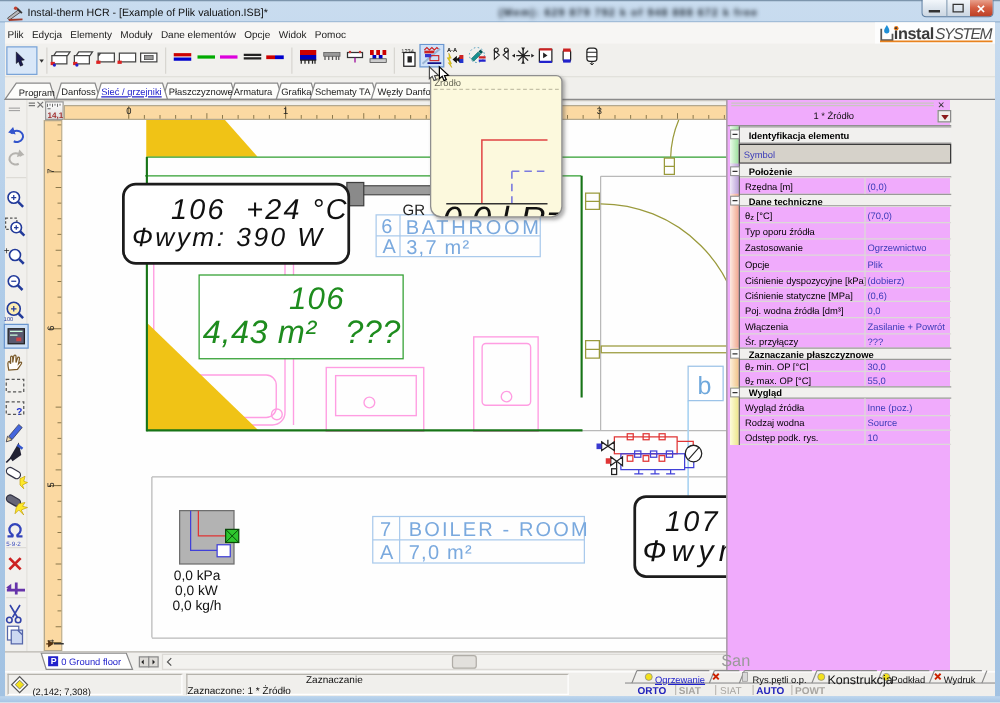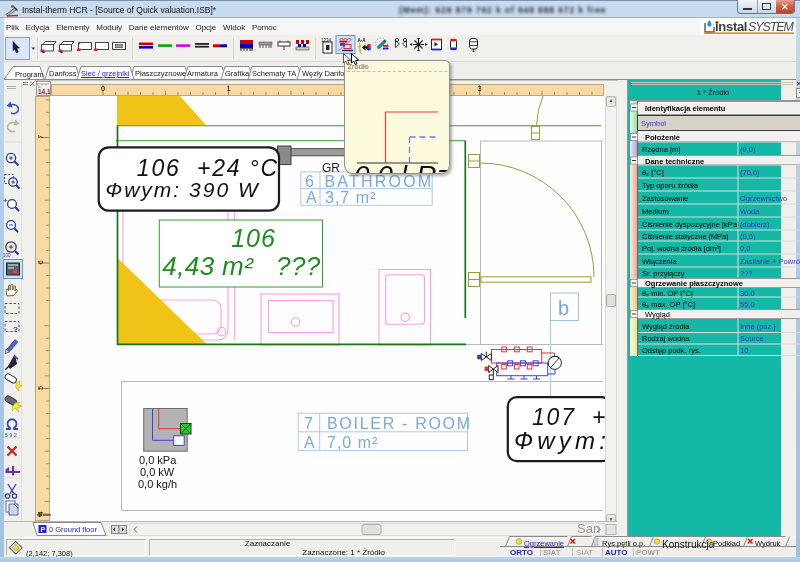--- a/index.html
+++ b/index.html
@@ -13,21 +13,21 @@
 <div class="abs" style="left:0;top:0;width:800px;height:1px;background:#7d95ac"></div>
 <div class="abs" style="left:0;top:16.5px;width:800px;height:1.5px;background:#97b4d1"></div>
 <div class="abs" id="appbg" style="left:4px;top:18px;width:792px;height:539px;background:#f1f0ed"></div>
 
 <svg class="abs" style="left:5px;top:3px" width="15" height="14" viewBox="0 0 15 14">
  <path d="M1,11.5 L9.5,5 L11,7 L2.5,13 Z" fill="#b8b8bc" stroke="#555" stroke-width="0.8"></path>
  <path d="M2,13 L13,12.5" stroke="#a03a2a" stroke-width="1.6"></path>
  <path d="M8.5,3.5 L12.5,7.5" stroke="#333" stroke-width="1.4"></path>
  <circle cx="7.5" cy="3.5" r="1.4" fill="#c04030"></circle>
 </svg>
-<div class="tx" style="left:22px;top:5px;font-size:8.5px;color:#111">Instal-therm HCR - [Source of Quick valuation.ISB]*</div>
+<div class="tx" style="left:22px;top:5px;font-size:8.5px;color:#111">Instal-therm HCR - [Example of Plik valuation.ISB]*</div>
 <div class="tx" style="left:399px;top:5px;font-size:8.5px;color:#1c2631;filter:blur(1.5px);letter-spacing:.9px;font-weight:bold">(Mem): 629 879 792 k of 948 888 672 k free</div>
 
 <div class="abs" style="left:737px;top:0;width:58px;height:14px;border:1px solid #5a7a9c;border-top:0;border-radius:0 0 4px 4px;background:linear-gradient(#f3f7fb,#dfe7ef 45%,#ccd7e2);overflow:hidden">
  <div class="abs" style="left:19px;top:0;width:1px;height:14px;background:#8fa5ba"></div>
  <div class="abs" style="left:38px;top:0;width:20px;height:14px;background:linear-gradient(#e8a08c,#d55f43 45%,#b83a20)"></div>
  <div class="abs" style="left:5px;top:8px;width:9px;height:2px;background:#333"></div>
  <div class="abs" style="left:24px;top:3px;width:9px;height:7px;border:1.5px solid #333"></div>
  <div class="tx" style="left:43px;top:2px;color:#fff;font-size:9px;font-weight:bold">✕</div>
 </div>
 
@@ -501,21 +501,21 @@
       <rect x="119" y="3.5" width="7.5" height="8"></rect>
     </g>
  <path d="M115,5.5 v4 l-2,-2 z M122,5.5 v4 l2,-2 z" fill="#222"></path>
  <rect x="130" y="1.5" width="475" height="12" fill="#f3f2ef" stroke="#dcdad6"></rect>
  <path d="M137,4.5 l-3,3 l3,3" stroke="#555" fill="none"></path>
  <path d="M597,4.5 l3,3 l-3,3" stroke="#555" fill="none"></path>
  <rect x="362" y="2.5" width="19" height="10" fill="#e2e0dc" stroke="#b0ada7" rx="2"></rect>
  <rect x="606" y="2.5" width="10" height="10" fill="#e6e4e0" stroke="#b9b6b0"></rect>
 </svg>
 
-<div class="abs" style="left:627px;top:80px;width:154px;height:457px;background:#14b8a6;border-left:1px solid #989692" id="panel">
+<div class="abs" style="left:581px;top:80px;width:179px;height:457px;background:#f0abfc;border-left:1px solid #989692" id="panel">
  <div class="abs" style="left:3px;top:2px;width:162px;height:1px;background:#c9c6c0"></div>
  <div class="abs" style="left:3px;top:4px;width:162px;height:1px;background:#c9c6c0"></div>
  <div class="tx" style="left:168px;top:0px;font-size:7px;color:#333">✕</div>
  <div class="tx" style="left:0;top:8px;width:170px;text-align:center;color:#111">1 * Źródło</div>
  <div class="abs" style="left:168px;top:8px;width:11px;height:10px;background:#f0efec;border:1px solid #8a8a8a"></div>
  <div class="abs" style="left:170.5px;top:12px;width:0;height:0;border:3px solid transparent;border-top:4px solid #8b1a1a"></div>
  <div class="abs" style="left:0px;top:19.5px;width:179px;height:1px;background:#909090"></div>
 
  <div class="abs" style="left:2px;top:20.5px;width:7px;height:30px;background:linear-gradient(90deg,#eafbea,#9be09b)"></div>
  <div class="abs" style="left:2px;top:50.5px;width:7px;height:24.5px;background:linear-gradient(90deg,#f0eaf8,#b9a0d8)"></div>
@@ -532,40 +532,40 @@
  <div class="tx" style="left:17px;top:52.5px;font-weight:bold;color:#000">Położenie</div>
  <div class="tx" style="left:14px;top:65px;color:#000">Rzędna [m]</div>
     <div class="tx" style="left:112px;top:65px;color:#3b3bb8">(0,0)</div>
  <div class="abs" style="left:10px;top:75px;width:169px;height:10px;background:#f1f0ee;border-top:1px solid #9a9a98;border-bottom:1px solid #9a9a98"></div>
  <div class="tx" style="left:17px;top:76.5px;font-weight:bold;color:#000">Dane techniczne</div>
  <div class="tx" style="left:14px;top:87.5px;color:#000">θ<span style="font-size:6px;vertical-align:-1px">z</span> [°C]</div>
     <div class="tx" style="left:112px;top:87.5px;color:#3b3bb8">(70,0)</div>
  <div class="tx" style="left:14px;top:100.5px;color:#000">Typ oporu źródła</div>
  <div class="tx" style="left:14px;top:113.5px;color:#000">Zastosowanie</div>
     <div class="tx" style="left:112px;top:113.5px;color:#3b3bb8">Ogrzewnictwo</div>
- <div class="tx" style="left:14px;top:126.5px;color:#000">Medium</div>
-    <div class="tx" style="left:112px;top:126.5px;color:#3b3bb8">Woda</div>
+ <div class="tx" style="left:14px;top:126.5px;color:#000">Opcje</div>
+    <div class="tx" style="left:112px;top:126.5px;color:#3b3bb8">Plik</div>
  <div class="tx" style="left:14px;top:139.5px;color:#000">Ciśnienie dyspozycyjne [kPa]</div>
     <div class="tx" style="left:112px;top:139.5px;color:#3b3bb8">(dobierz)</div>
  <div class="tx" style="left:14px;top:152px;color:#000">Ciśnienie statyczne [MPa]</div>
     <div class="tx" style="left:112px;top:152px;color:#3b3bb8">(0,6)</div>
  <div class="tx" style="left:14px;top:163.5px;color:#000">Poj. wodna źródła [dm³]</div>
     <div class="tx" style="left:112px;top:163.5px;color:#3b3bb8">0,0</div>
  <div class="tx" style="left:14px;top:176.5px;color:#000">Włączenia</div>
     <div class="tx" style="left:112px;top:176.5px;color:#3b3bb8">Zasilanie + Powrót</div>
  <div class="tx" style="left:14px;top:189px;color:#000">Śr. przyłączy</div>
     <div class="tx" style="left:112px;top:189px;color:#3b3bb8">???</div>
  <div class="abs" style="left:10px;top:197.5px;width:169px;height:10px;background:#f1f0ee;border-top:1px solid #9a9a98;border-bottom:1px solid #9a9a98"></div>
- <div class="tx" style="left:17px;top:199px;font-weight:bold;color:#000">Ogrzewanie płaszczyznowe</div>
+ <div class="tx" style="left:17px;top:199px;font-weight:bold;color:#000">Zaznaczanie płaszczyznowe</div>
  <div class="tx" style="left:14px;top:209px;color:#000">θ<span style="font-size:6px;vertical-align:-1px">z</span> min. OP [°C]</div>
     <div class="tx" style="left:112px;top:209px;color:#3b3bb8">30,0</div>
  <div class="tx" style="left:14px;top:220px;color:#000">θ<span style="font-size:6px;vertical-align:-1px">z</span> max. OP [°C]</div>
     <div class="tx" style="left:112px;top:220px;color:#3b3bb8">55,0</div>
  <div class="abs" style="left:10px;top:228.5px;width:169px;height:10px;background:#f1f0ee;border-top:1px solid #9a9a98;border-bottom:1px solid #9a9a98"></div>
- <div class="tx" style="left:17px;top:230px;font-weight:normal;color:#000">Wygląd</div>
+ <div class="tx" style="left:17px;top:230px;font-weight:bold;color:#000">Wygląd</div>
  <div class="tx" style="left:14px;top:241.5px;color:#000">Wygląd źródła</div>
     <div class="tx" style="left:112px;top:241.5px;color:#3b3bb8">Inne (poz.)</div>
  <div class="tx" style="left:14px;top:254px;color:#000">Rodzaj wodna</div>
     <div class="tx" style="left:112px;top:254px;color:#3b3bb8">Source</div>
  <div class="tx" style="left:14px;top:266px;color:#000">Odstęp podk. rys.</div>
     <div class="tx" style="left:112px;top:266px;color:#3b3bb8">10</div>
 
  <svg class="abs" style="left:0;top:0" width="179" height="457" viewBox="0 0 179 457">
   <g stroke="#dcdad6">
    <path d="M110,62 V75 M110,85 V197.5 M110,206 V228.5 M110,238.5 V275.5"></path>
@@ -586,21 +586,21 @@
 
 <div class="abs" style="left:4px;top:537px;width:792px;height:20px;background:#f0efec;border-top:1px solid #fff" id="statusbar"></div>
 <div class="abs" style="left:6px;top:539px;width:140px;height:17px;border:1px solid #b5b2ab;border-right-color:#fff;border-bottom-color:#fff;background:#f0efec"></div>
 <div class="abs" style="left:149px;top:539px;width:306px;height:17px;border:1px solid #b5b2ab;border-right-color:#fff;border-bottom-color:#fff;background:#f0efec"></div>
 <svg class="abs" style="left:8px;top:540px" width="16" height="16" viewBox="0 0 16 16">
  <rect x="3.2" y="3.2" width="9" height="9" transform="rotate(45 7.7 7.7)" fill="#fff" stroke="#555" stroke-width="1"></rect>
  <rect x="5.2" y="5.2" width="5" height="5" transform="rotate(45 7.7 7.7)" fill="#f3e11c" stroke="#777" stroke-width="0.7"></rect>
 </svg>
 <div class="tx" style="left:26px;top:548.5px;color:#111;font-size:7.5px">(2,142; 7,308)</div>
 <div class="tx" style="left:150px;top:538.5px;width:235px;text-align:center;color:#111">Zaznaczanie</div>
-<div class="tx" style="left:150px;top:547.5px;width:235px;text-align:right;color:#111">Zaznaczone: 1 * Żródło</div>
+<div class="tx" style="left:150px;top:547.5px;width:235px;text-align:left;color:#111">Zaznaczone: 1 * Żródło</div>
 
 <svg class="abs" style="left:500px;top:535px" width="296" height="12" viewBox="0 0 296 12">
  <g stroke="#8a8a8a" fill="none">
   <path d="M5.5,11.5 L9.5,1.5 M67.5,11.5 L71.5,1.5 M91.5,11.5 L95.5,1.5 M149.5,11.5 L153.5,1.5 M201.5,11.5 L205.5,1.5 M243.5,11.5 L247.5,1.5 M285.5,11.5 L289.5,1.5"></path>
   <path d="M9.5,1.5 H67.5 M71.5,1.5 H91.5 M95.5,1.5 H149.5 M153.5,1.5 H201.5 M205.5,1.5 H243.5 M247.5,1.5 H285.5"></path>
  </g>
  <line x1="0" y1="11.5" x2="296" y2="11.5" stroke="#8a8a8a"></line>
  <g>
   <circle cx="19" cy="6.5" r="2.8" fill="#f3e11c" stroke="#888" stroke-width="0.6"></circle>
   <circle cx="157" cy="6.5" r="2.8" fill="#f3e11c" stroke="#888" stroke-width="0.6"></circle>

